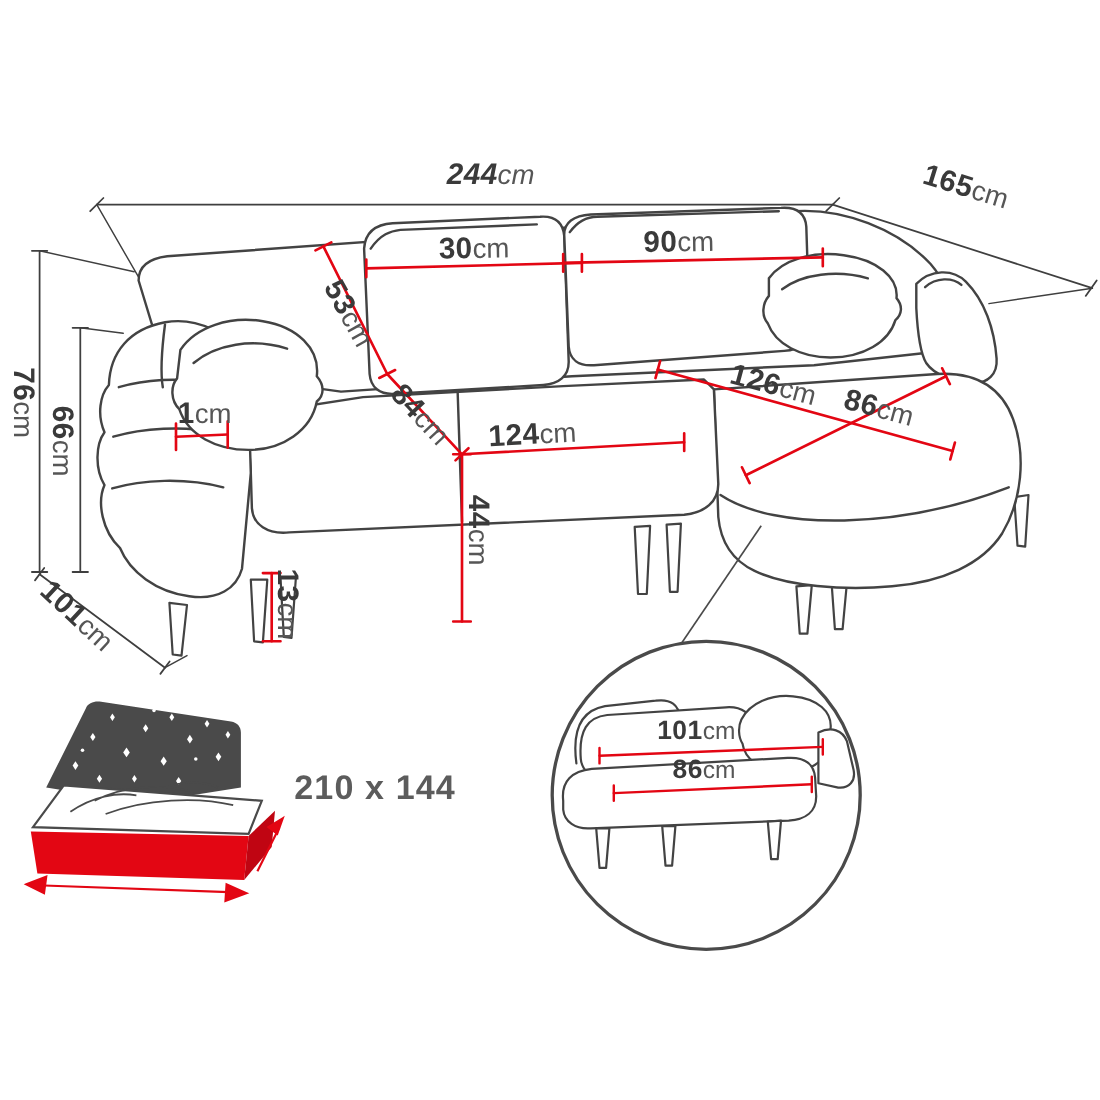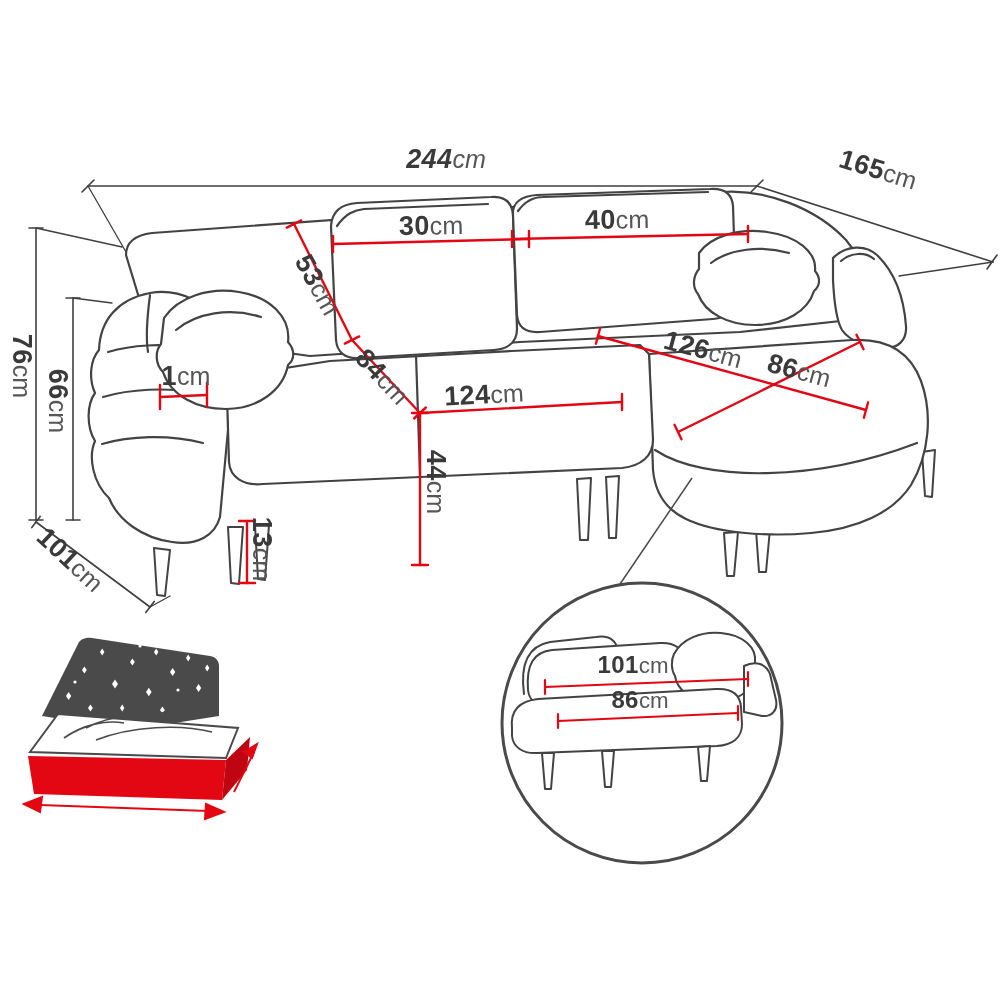--- a/index.html
+++ b/index.html
@@ -180,21 +180,21 @@
   <div class="label" style="left:446px;top:159px;font-style:italic;">
     <span>244</span><span class="unit">cm</span></div>
 
   <div class="label" style="left:878px;top:170px;transform:translate(-50%,-50%) rotate(17deg);">
     <span>165</span><span class="unit">cm</span></div>
 
   <div class="label" style="left:431px;top:226px;transform:translate(-50%,-50%) rotate(-1deg);">
     <span>30</span><span class="unit">cm</span></div>
 
   <div class="label" style="left:617px;top:220px;transform:translate(-50%,-50%) rotate(-1deg);">
-    <span>40</span><span class="unit">cm</span></div>
+    <span>90</span><span class="unit">cm</span></div>
 
   <div class="label" style="left:317px;top:285px;transform:translate(-50%,-50%) rotate(61deg);">
     <span>53</span><span class="unit">cm</span></div>
 
   <div class="label" style="left:382px;top:377px;transform:translate(-50%,-50%) rotate(47deg);">
     <span>84</span><span class="unit">cm</span></div>
 
   <div class="label" style="left:484px;top:395px;transform:translate(-50%,-50%) rotate(-3deg);">
     <span>124</span><span class="unit">cm</span></div>
 
@@ -215,20 +215,22 @@
 
   <div class="label" style="left:70px;top:560px;transform:translate(-50%,-50%) rotate(43deg);">
     <span>101</span><span class="unit">cm</span></div>
 
   <div class="label r90" style="left:435px;top:482px;">
     <span>44</span><span class="unit">cm</span></div>
 
   <div class="label r90" style="left:261px;top:549px;">
     <span>13</span><span class="unit">cm</span></div>
 
+  <div class="bed-size" style="left:341px;top:716px;">
+    <span>210 x 144</span></div>
 
   <div class="label small" style="left:633px;top:665px;">
     <span>101</span><span class="unit">cm</span></div>
 
   <div class="label small" style="left:640px;top:700px;">
     <span>86</span><span class="unit">cm</span></div>
 
 </div>
 
 </body></html>

